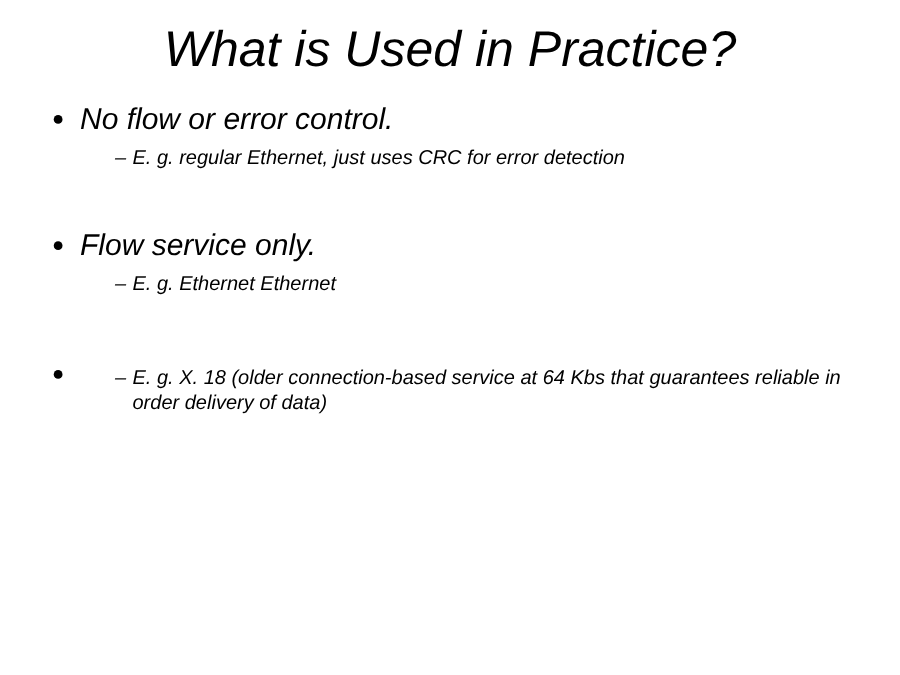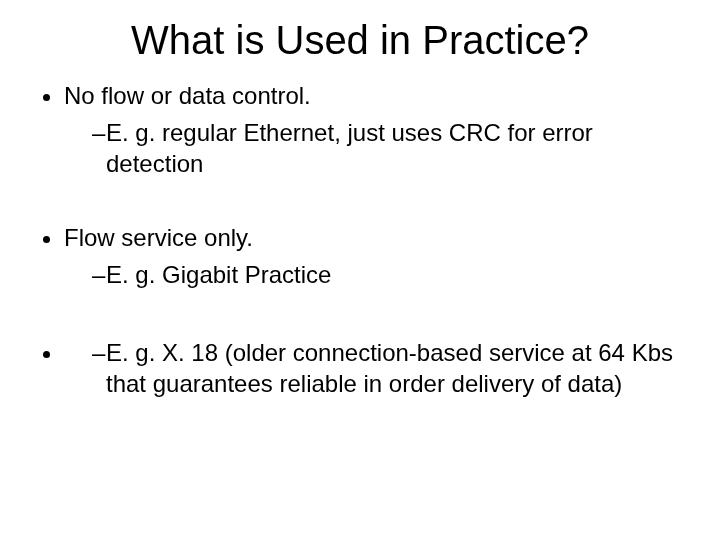--- a/index.html
+++ b/index.html
@@ -9,20 +9,21 @@
     height: 540px;
     background: #ffffff;
     font-family: "Comic Sans MS", "Comic Sans", cursive, sans-serif;
     color: #000;
   }
   .slide {
     box-sizing: border-box;
     width: 720px;
     height: 432px;
     padding: 10px 40px 32px 40px;
+    font-style: italic;
   }
   .title {
     font-size: 40px;
     text-align: center;
     margin: 8px 0 18px 0;
     font-weight: normal;
   }
   ul.top {
     list-style: disc;
     margin: 0;
@@ -32,21 +33,21 @@
     font-size: 24px;
     margin-bottom: 4px;
     line-height: 1.25;
   }
   ul.sub {
     list-style: none;
     margin: 6px 0 0 0;
     padding-left: 28px;
   }
   ul.sub > li {
-    font-size: 24px;
+    font-size: 16px;
     line-height: 1.3;
     position: relative;
     padding-left: 14px;
   }
   ul.sub > li::before {
     content: "–";
     position: absolute;
     left: 0;
     top: 0;
   }
@@ -55,33 +56,33 @@
     list-style: none;
   }
 </style>
 </head>
 <body>
 
 <div class="slide">
   <h1 class="title">What is Used in Practice?</h1>
   <ul class="top">
     <li>
-      <span>No flow or data control.</span>
+      <span>No flow or error control.</span>
       <ul class="sub">
         <li>
           <span>E. g. regular Ethernet, just uses CRC for error detection</span>
         </li>
       </ul>
     </li>
     <li class="spacer"></li>
     <li>
       <span>Flow service only.</span>
       <ul class="sub">
         <li>
-          <span>E. g. Gigabit Practice</span>
+          <span>E. g. Ethernet Ethernet</span>
         </li>
       </ul>
     </li>
     <li class="spacer"></li>
     <li>
       <ul class="sub">
         <li>
           <span>E. g. X. 18 (older connection-based service at 64 Kbs that guarantees reliable in order delivery of data)</span>
         </li>
       </ul>

